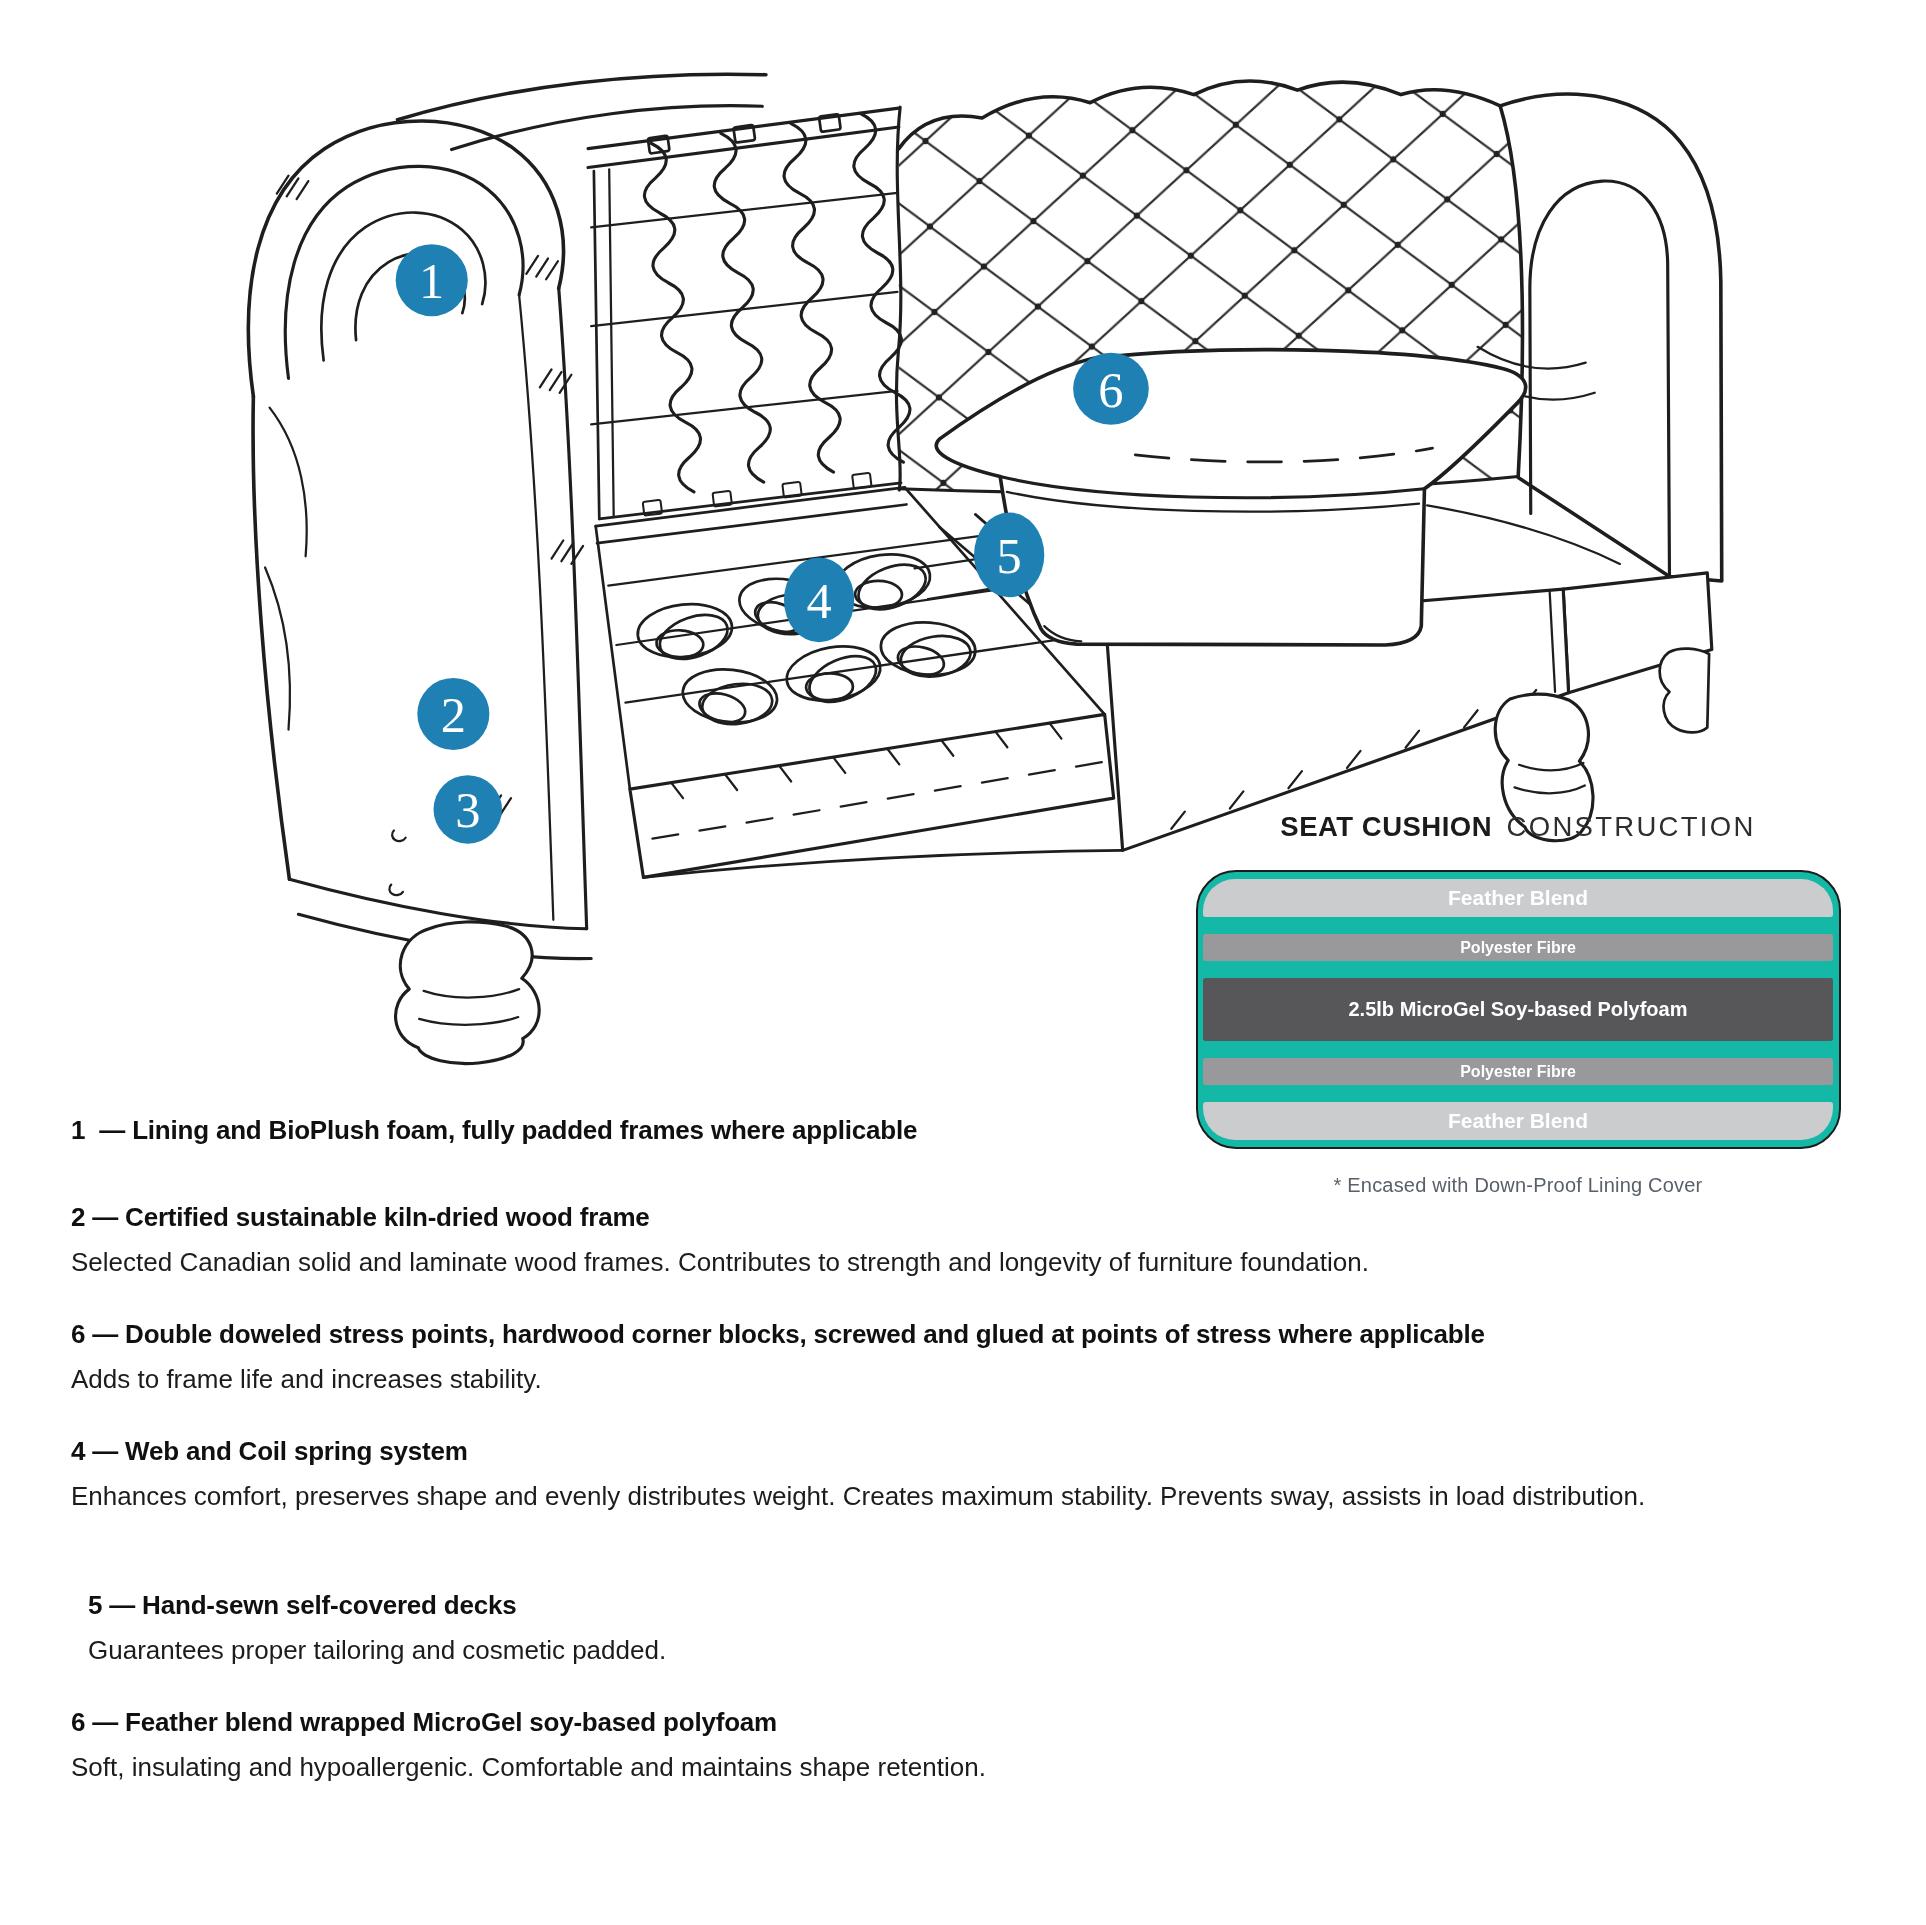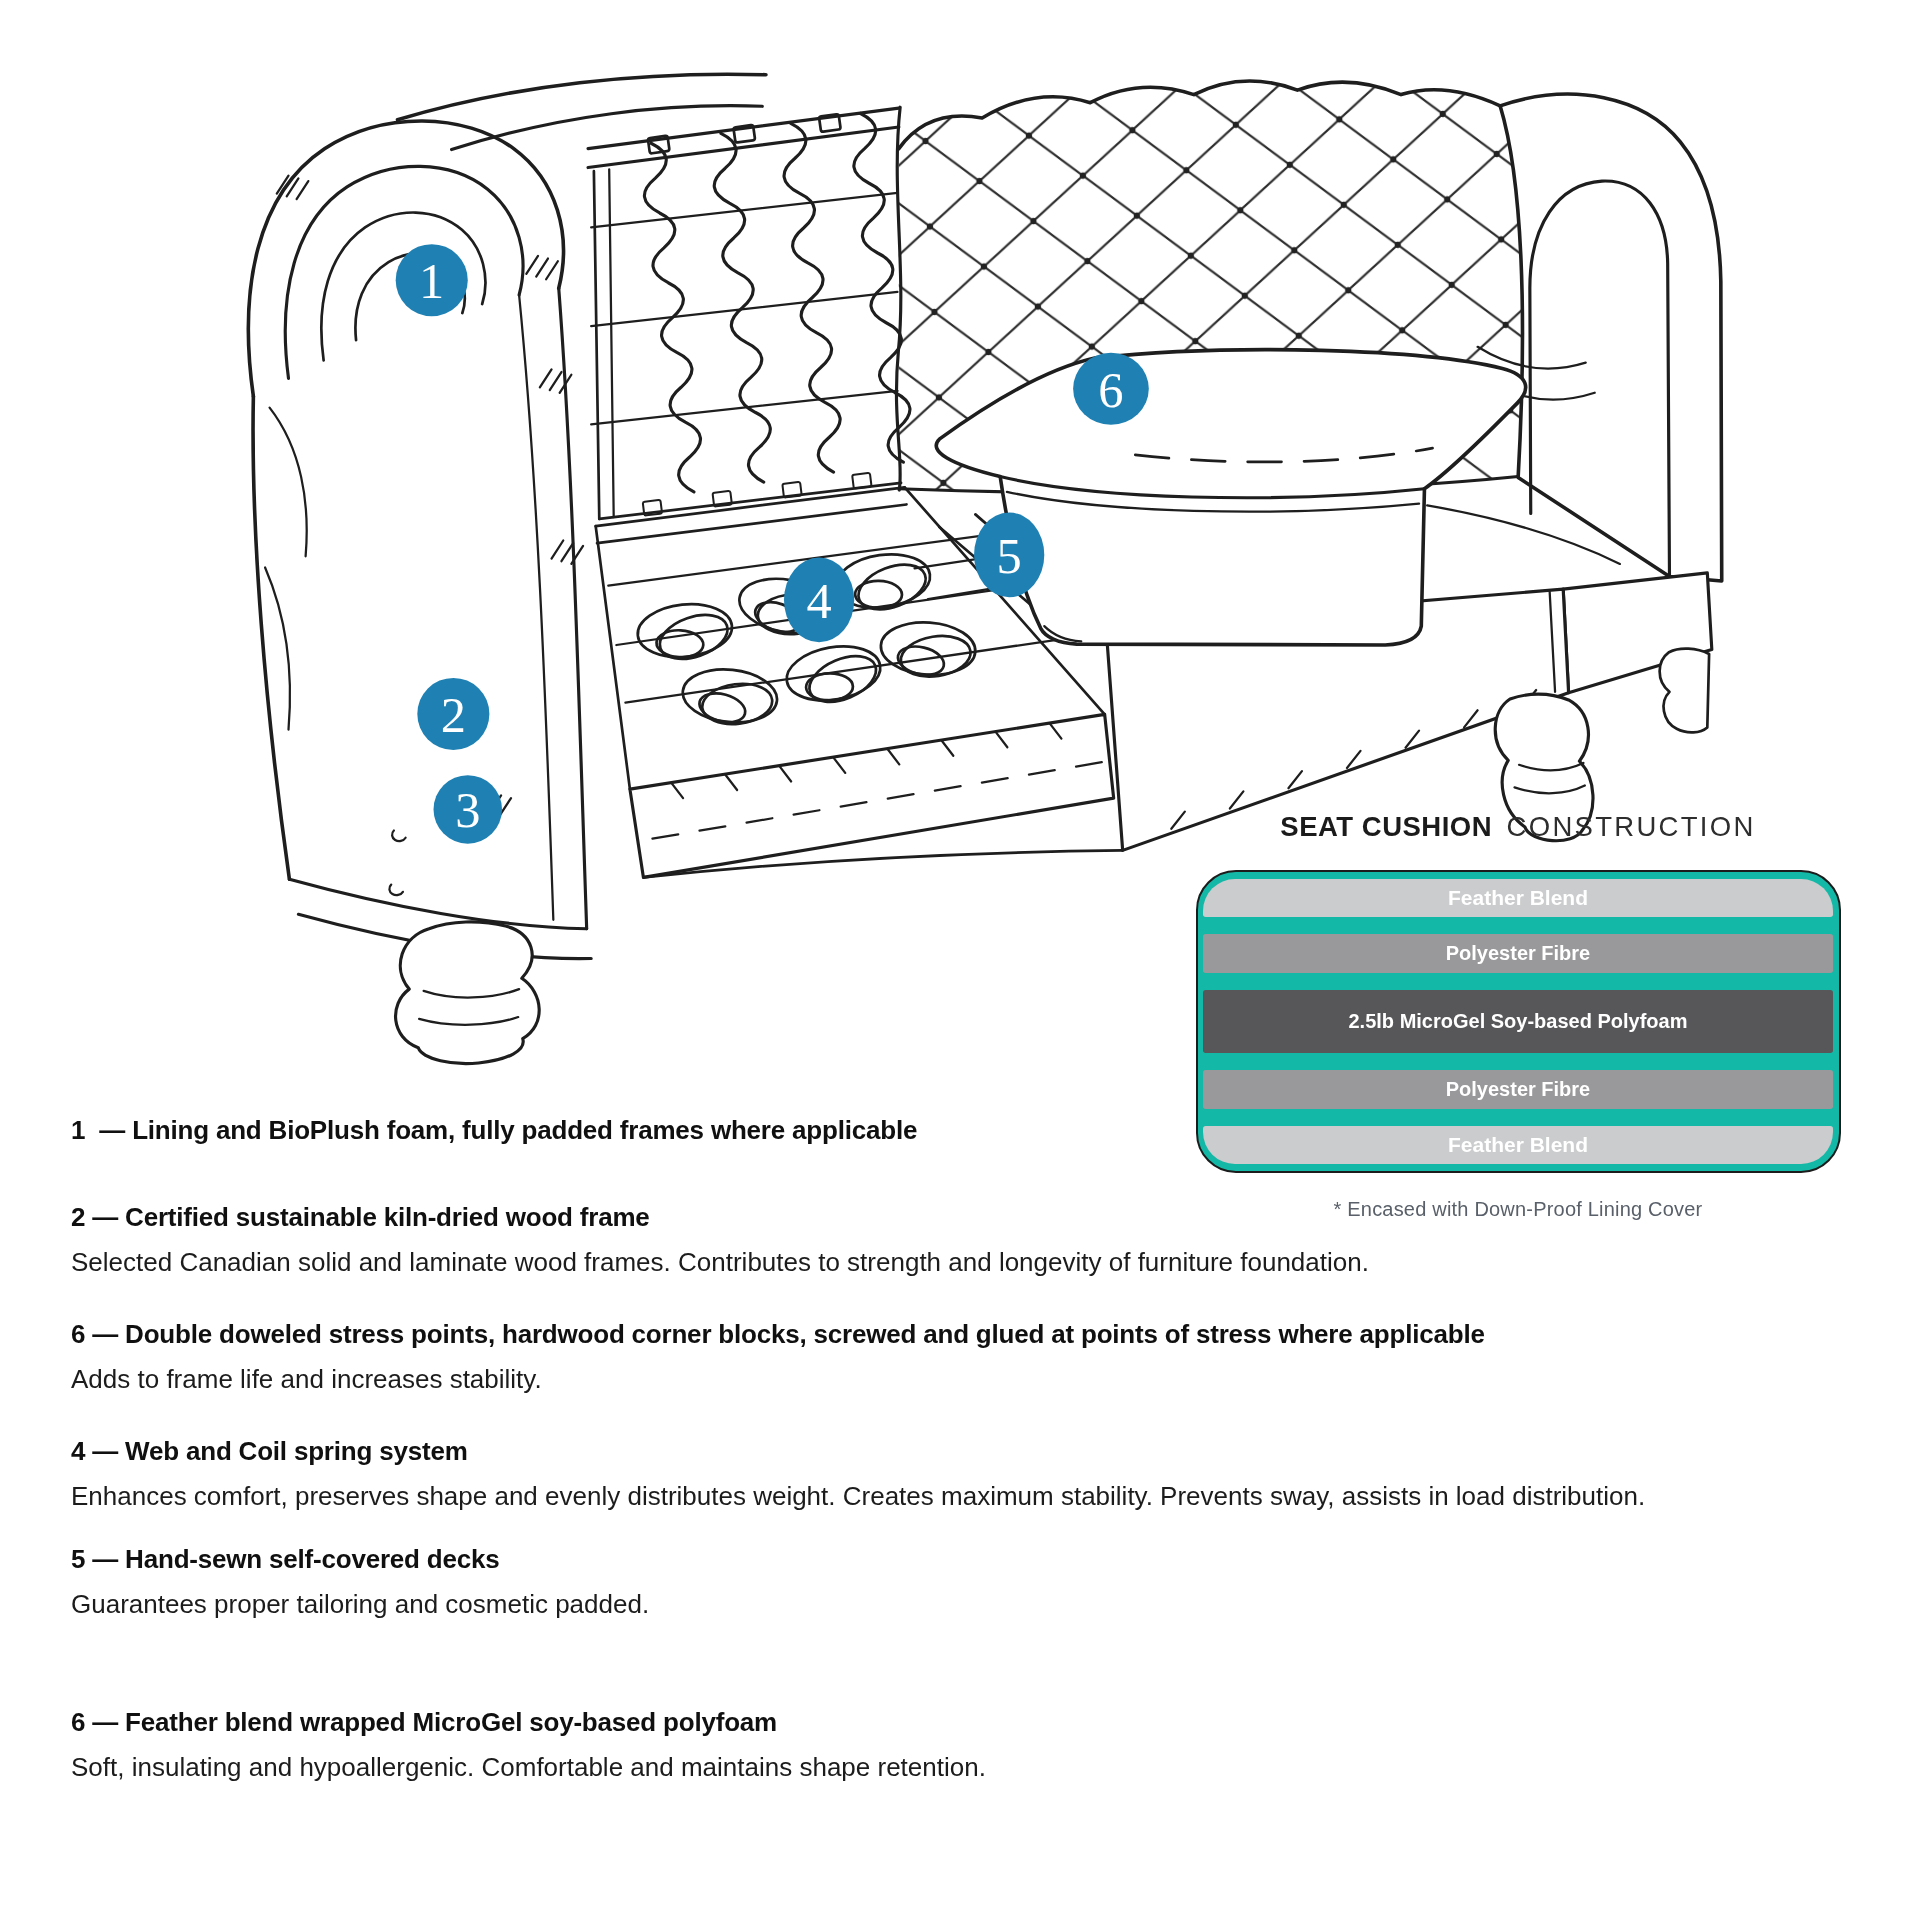--- a/index.html
+++ b/index.html
@@ -58,21 +58,21 @@
     color:#ffffff;
     font-weight:700;
     text-align:center;
     font-size:21px;
     border-radius:2.7px;
     display:flex;
     align-items:center;
     justify-content:center;
   }
   .layer.h-band{height:38px;}
-  .layer.m-band{height:39px;font-size:20px;}
+  .layer.m-band{height:27px;font-size:16px;}
   .layer.tall{height:63px;font-size:20px;}
   .layer.first{border-radius:32px 32px 2.7px 2.7px;}
   .layer.last{border-radius:2.7px 2.7px 32px 32px;}
   .panel-footnote{
     margin-top:25px;
     text-align:center;
     color:#596069;
     font-size:20px;
     letter-spacing:0.2px;
   }
@@ -91,21 +91,21 @@
   }
   .feature-body{
     margin:10.8px 0 0 0;
     font-size:26px;
     font-weight:400;
     color:#1c1c1c;
     line-height:1.42;
     max-width:1604px;
   }
   .s1{top:1085px;margin-top:30px;} .s2{top:1202px;} .s3{top:1319px;}
-  .s4{top:1436px;} .s5{top:1544px;} .s6{top:1707px;}
+  .s4{top:1436px;} .s5{top:1590px;margin-left:17px;} .s6{top:1707px;}
 </style>
 </head>
 <body>
 
 <div class="page">
 
   <svg class="sofa-svg" width="1926" height="1081" viewBox="0 0 4275 2400" xmlns="http://www.w3.org/2000/svg">
     <defs>
       <pattern id="tuft" width="230" height="190" patternUnits="userSpaceOnUse" patternTransform="rotate(-3 2600 600)">
         <path d="M0 95 L115 0 L230 95 L115 190 Z" fill="none" stroke="#2b2b2b" stroke-width="5"></path>

